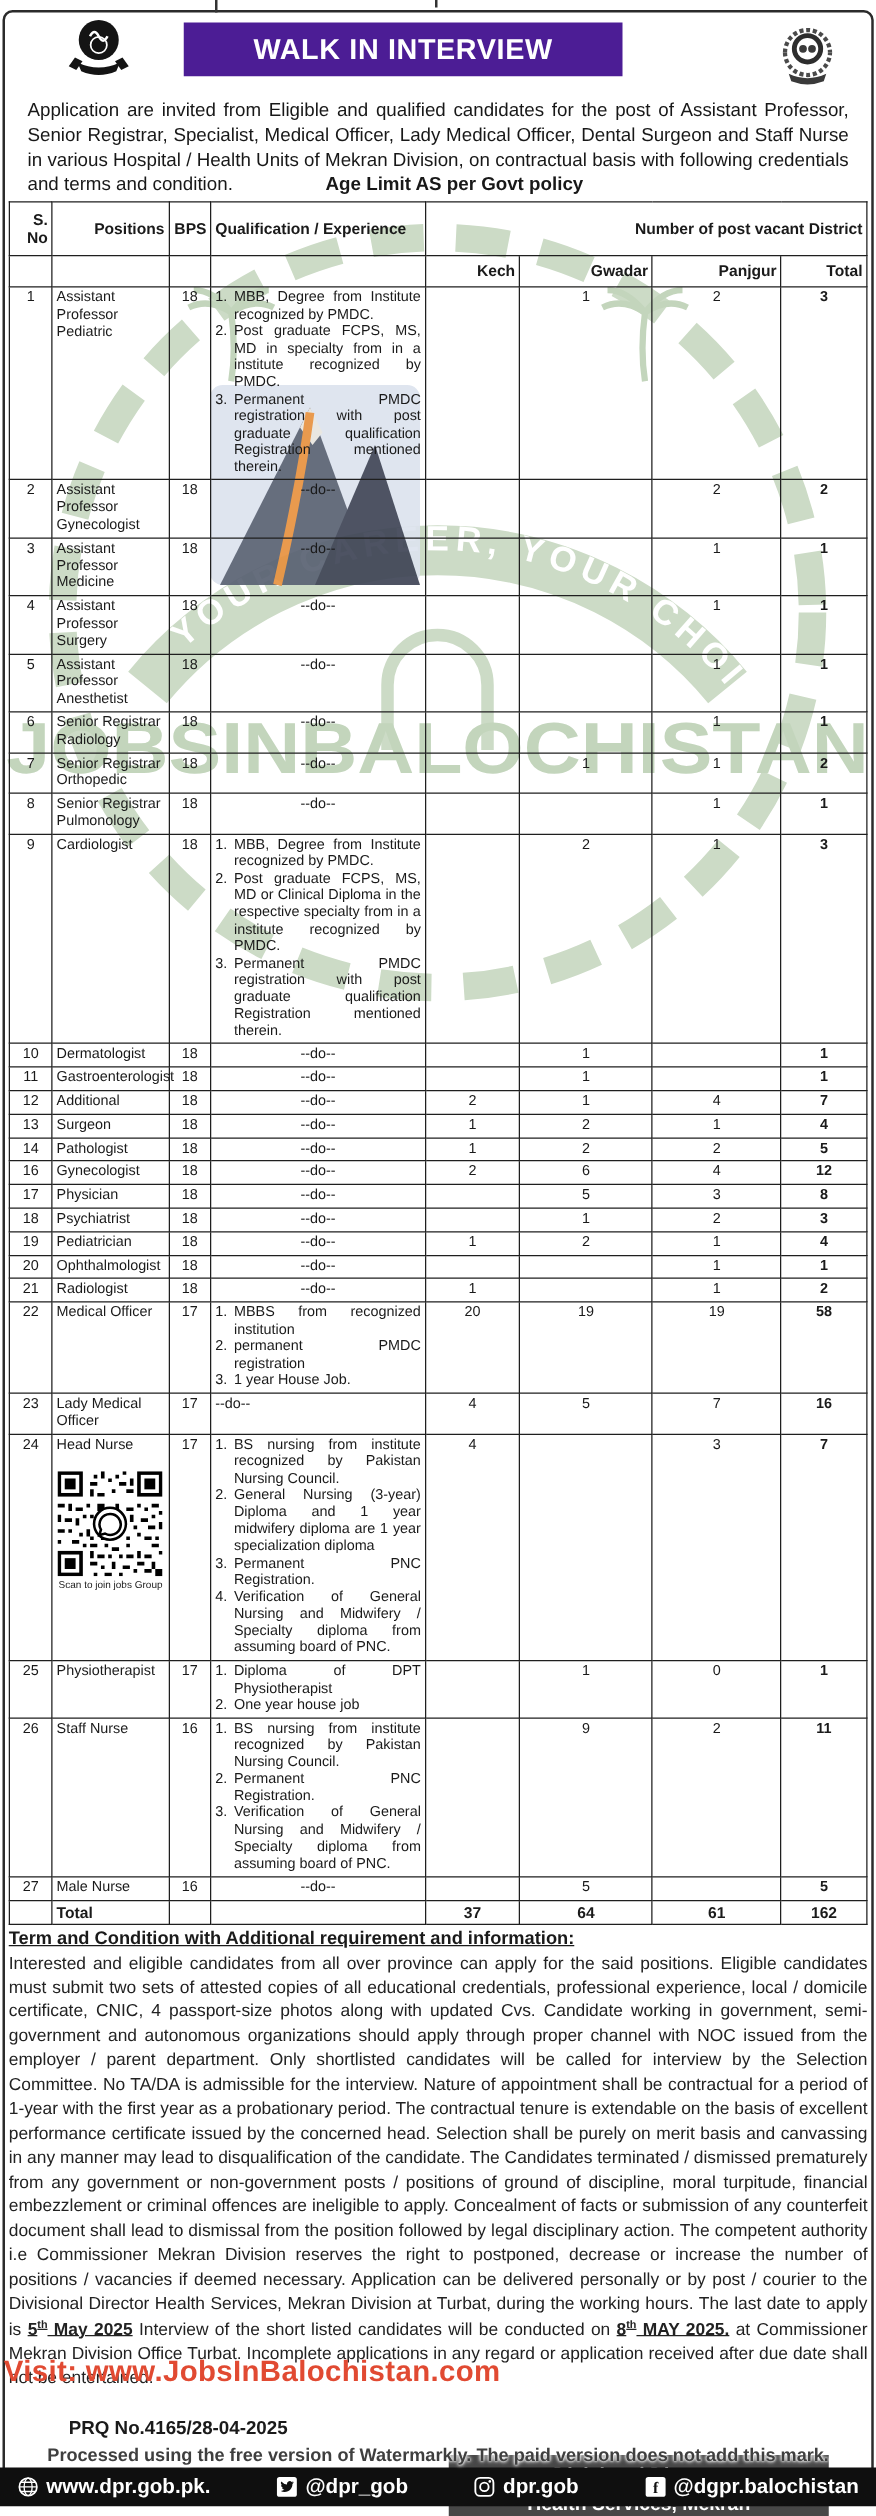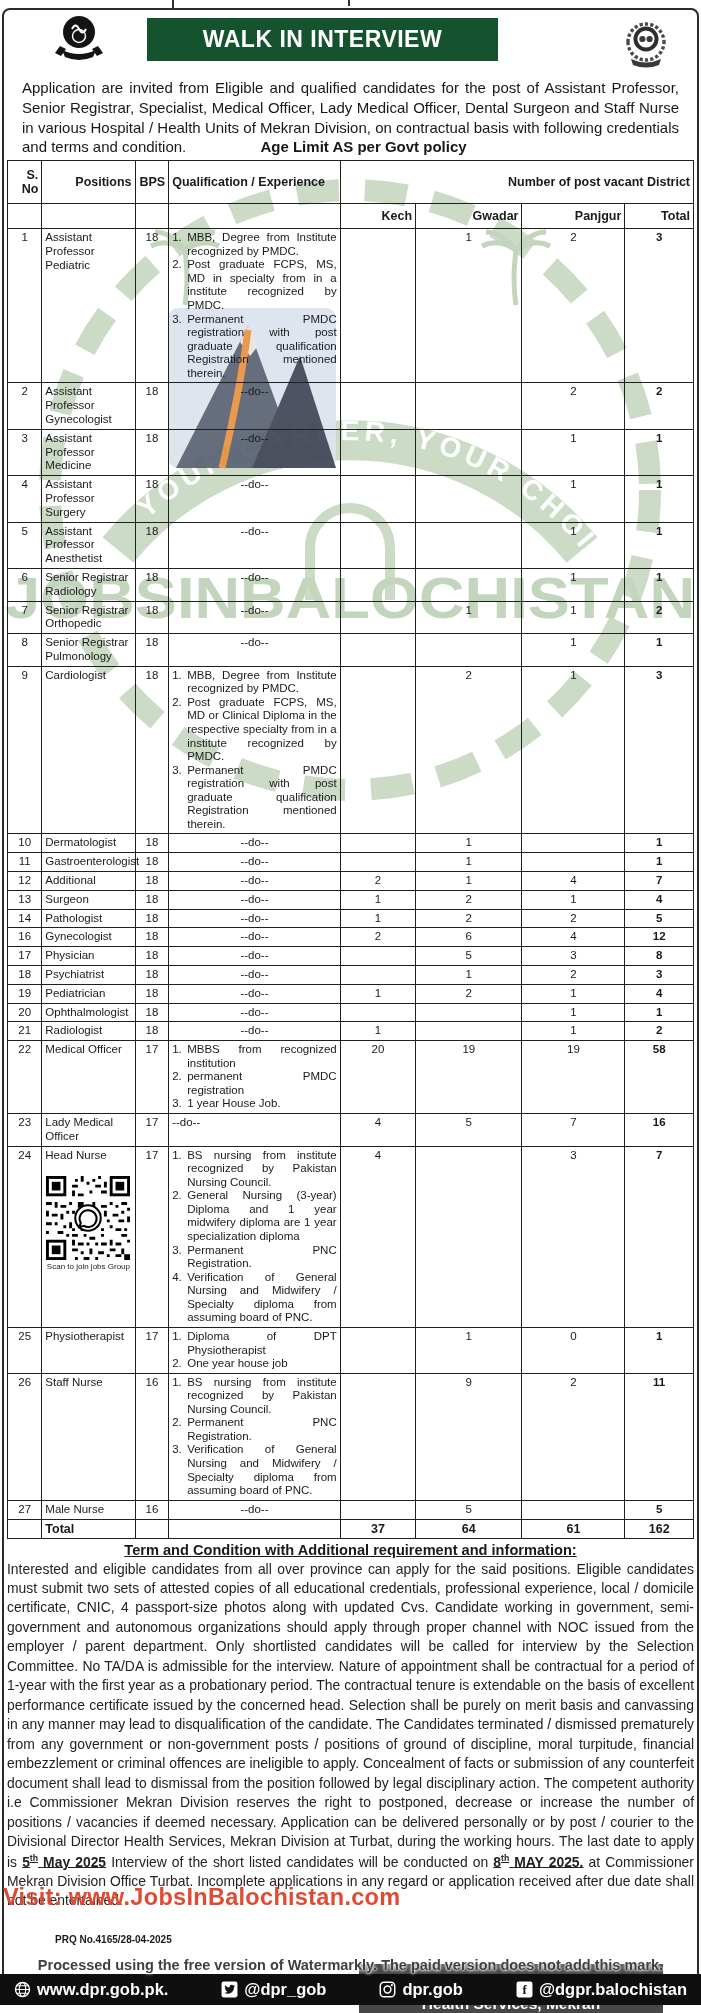--- a/index.html
+++ b/index.html
@@ -7,21 +7,21 @@
        font-family:"Liberation Sans",sans-serif;color:#1a1a1a;overflow:hidden;}
   .topline{position:absolute;top:0;width:2px;background:#333;z-index:3;}
   .border-box{position:absolute;top:8px;left:2px;right:2px;bottom:18px;
               border:2.5px solid #2b2b2b;border-radius:8px;z-index:0;}
   .watermark{position:absolute;top:130px;left:0;width:701px;height:680px;z-index:1;pointer-events:none;}
   .content{position:absolute;top:12px;left:7px;right:7px;z-index:2;}
 
   
   .header-row{display:flex;align-items:flex-start;padding:0 2px;}
   .logo{flex:none;}
-  .title-bar{flex:1;margin:6px 120px 0 42px;background:#14532d;color:#fff;text-align:center;
+  .title-bar{flex:1;margin:6px 120px 0 42px;background:#4c1d95;color:#fff;text-align:center;
              font-weight:bold;font-size:23px;letter-spacing:.5px;padding:8px 0;}
   .intro{font-size:15px;line-height:1.32;text-align:justify;margin:4px 15px 3px;color:#181818;}
   .age{font-weight:bold;margin-left:70px;white-space:nowrap;}
 
   
   table{width:100%;border-collapse:collapse;table-layout:fixed;font-size:11.5px;}
   col.w-sno{width:5%;} col.w-pos{width:13.6%;} col.w-bps{width:4.9%;} col.w-qual{width:25%;}
   col.w-kech{width:11%;} col.w-gwa{width:15.5%;} col.w-pan{width:15%;} col.w-tot{width:10%;}
   th,td{border:1.6px solid #1f1f1f;vertical-align:top;padding:2px 3px;background:transparent;}
   thead th{font-size:12.5px;font-weight:bold;text-align:right;vertical-align:middle;}
@@ -34,29 +34,29 @@
   .qnum{flex:none;width:15px;}
   .qtext{flex:1;text-align:justify;}
   .pos-text{line-height:1.2;}
   tfoot td{font-weight:bold;font-size:12.5px;}
   .qr-wrap{margin:14px auto 4px;width:86px;text-align:center;}
   .qr-wrap svg{display:block;width:84px;height:84px;margin:0 auto;}
   .qr-caption{font-size:8px;margin-top:2px;white-space:nowrap;}
 
   
   .terms{margin-top:1px;}
-  .terms-heading{font-size:14.6px;font-weight:bold;text-decoration:underline;margin:3px 0 2px;text-align:center;}
+  .terms-heading{font-size:14.6px;font-weight:bold;text-decoration:underline;margin:3px 0 2px;}
   .terms-body{font-size:13.9px;line-height:1.40;text-align:justify;color:#222;}
   .bu{font-weight:bold;text-decoration:underline;}
   sup{font-size:.62em;}
 
   
   .visit-link{position:absolute;left:3px;top:1884px;font-size:23.5px;font-weight:bold;
               color:#e14a32;z-index:4;letter-spacing:.3px;}
-  .prq{position:absolute;left:55px;top:1934px;font-size:10px;font-weight:bold;z-index:4;}
+  .prq{position:absolute;left:55px;top:1934px;font-size:15px;font-weight:bold;z-index:4;}
   .director-box{position:absolute;right:38px;top:1964px;width:296px;background:#474747;color:#fff;
                 text-align:center;font-weight:bold;font-size:15.5px;line-height:1.5;padding:5px 4px;z-index:4;}
   .wm-notice{position:absolute;top:1957px;left:0;width:100%;text-align:center;font-size:14.5px;
              font-weight:bold;color:#3f3f3f;z-index:6;
              text-shadow:0 0 2px #fff,0 0 3px #fff,0 0 4px #fff;}
   .social-bar{position:absolute;left:0;right:0;top:1974px;height:31px;background:#0f0f0f;z-index:5;
               display:flex;align-items:center;justify-content:space-between;padding:0 14px;box-sizing:border-box;}
   .social-item{display:flex;align-items:center;gap:6px;color:#fff;font-weight:bold;font-size:16.5px;text-align:center;}
   .social-item svg{display:block;}
 </style>

